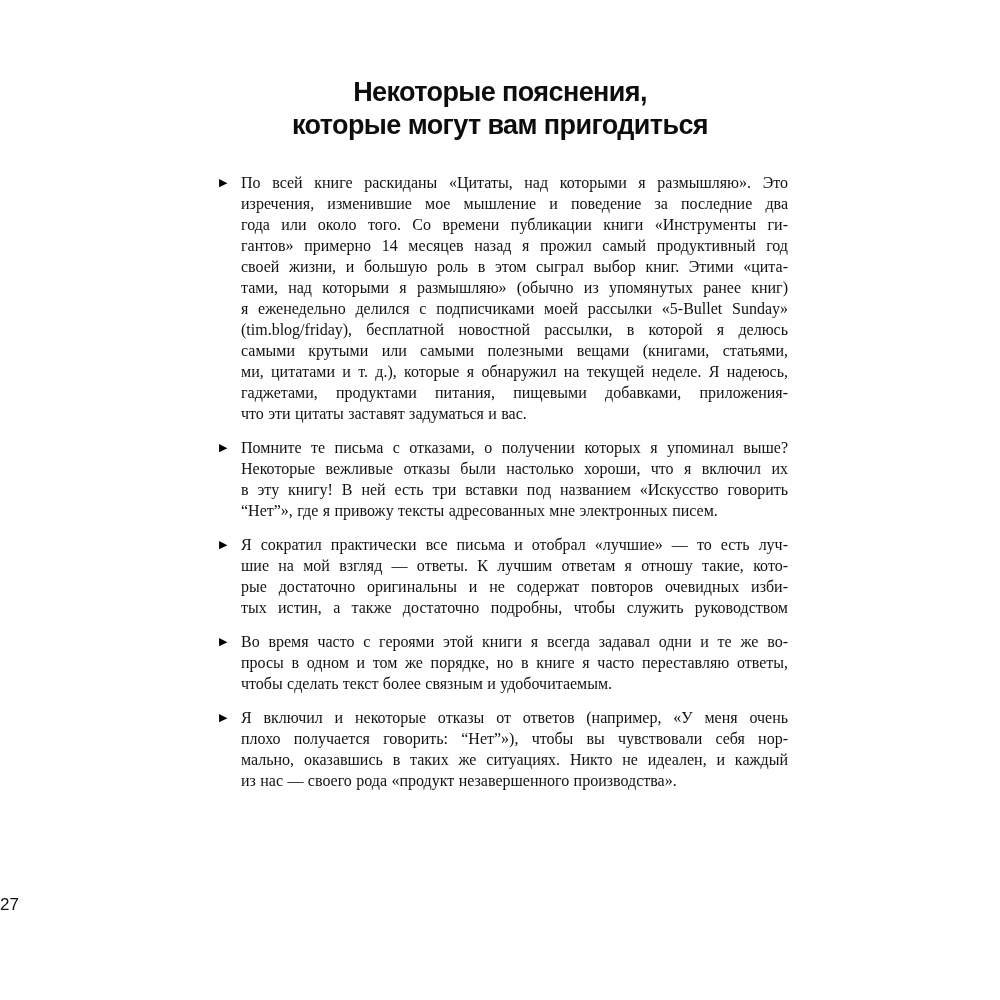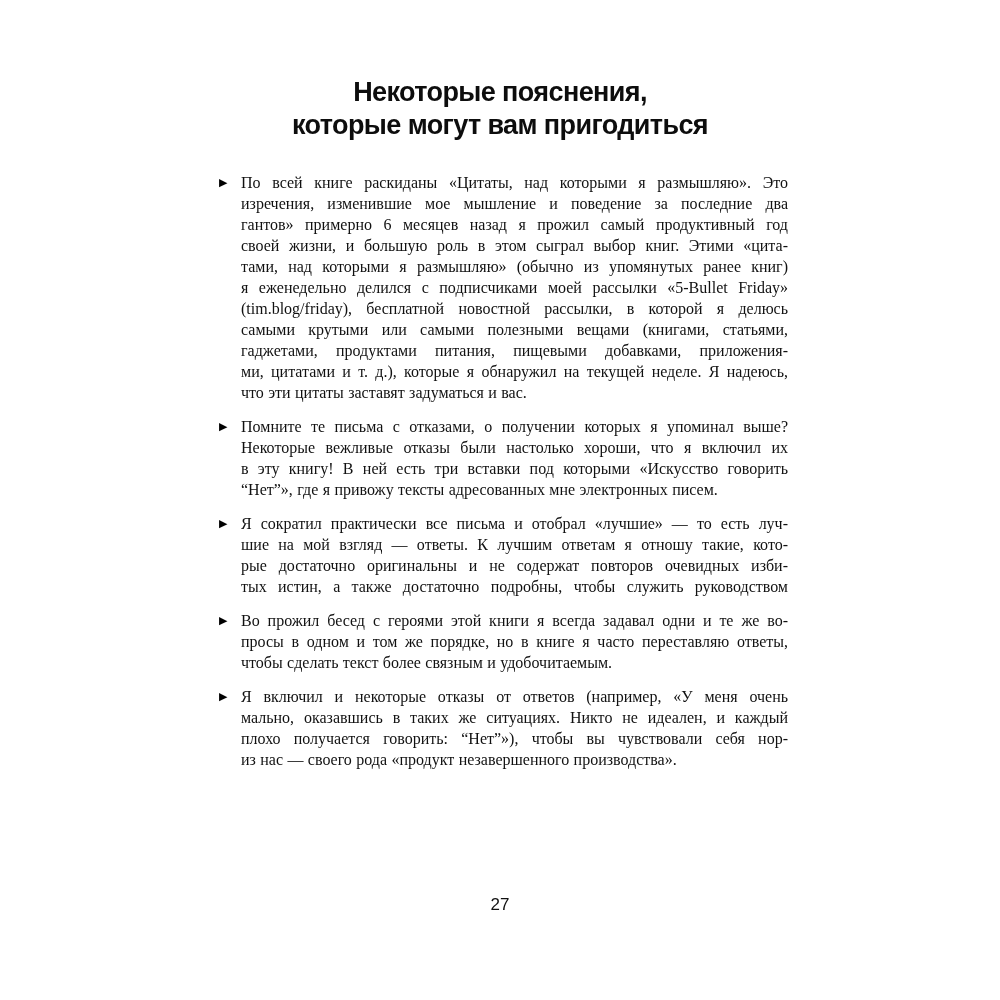--- a/index.html
+++ b/index.html
@@ -62,83 +62,83 @@
   }
   .line.last {
     text-align: center;
     text-align-last: left;
   }
   .page-number {
     position: absolute;
     top: 895px;
     left: 0;
     right: 0;
-    text-align: center;
     font-family: "Liberation Sans", sans-serif;
     font-size: 17px;
     color: #111111;
   }
 </style>
 </head>
 <body>
 
 <div class="page">
   <div class="title">
     <div>Некоторые пояснения,</div>
     <div>которые могут вам пригодиться</div>
   </div>
 
   <div class="content" id="content">
       <div class="para">
         <span class="bullet">▶</span>
         <div class="lines">
           <div class="line">По всей книге раскиданы «Цитаты, над которыми я размышляю». Это</div>
           <div class="line">изречения, изменившие мое мышление и поведение за последние два</div>
-          <div class="line">гантов» примерно 6 месяцев назад я прожил самый продуктивный год</div>
+          <div class="line">года или около того. Со времени публикации книги «Инструменты ги-</div>
+          <div class="line">гантов» примерно 14 месяцев назад я прожил самый продуктивный год</div>
           <div class="line">своей жизни, и большую роль в этом сыграл выбор книг. Этими «цита-</div>
           <div class="line">тами, над которыми я размышляю» (обычно из упомянутых ранее книг)</div>
-          <div class="line">я еженедельно делился с подписчиками моей рассылки «5-Bullet Friday»</div>
+          <div class="line">я еженедельно делился с подписчиками моей рассылки «5-Bullet Sunday»</div>
           <div class="line">(tim.blog/friday), бесплатной новостной рассылки, в которой я делюсь</div>
           <div class="line">самыми крутыми или самыми полезными вещами (книгами, статьями,</div>
+          <div class="line">ми, цитатами и т. д.), которые я обнаружил на текущей неделе. Я надеюсь,</div>
           <div class="line">гаджетами, продуктами питания, пищевыми добавками, приложения-</div>
-          <div class="line">ми, цитатами и т. д.), которые я обнаружил на текущей неделе. Я надеюсь,</div>
           <div class="line last">что эти цитаты заставят задуматься и вас.</div>
         </div>
       </div>
       <div class="para">
         <span class="bullet">▶</span>
         <div class="lines">
           <div class="line">Помните те письма с отказами, о получении которых я упоминал выше?</div>
           <div class="line">Некоторые вежливые отказы были настолько хороши, что я включил их</div>
-          <div class="line">в эту книгу! В ней есть три вставки под которыми «Искусство говорить</div>
+          <div class="line">в эту книгу! В ней есть три вставки под названием «Искусство говорить</div>
           <div class="line last">“Нет”», где я привожу тексты адресованных мне электронных писем.</div>
         </div>
       </div>
       <div class="para">
         <span class="bullet">▶</span>
         <div class="lines">
           <div class="line">Я сократил практически все письма и отобрал «лучшие» — то есть луч-</div>
           <div class="line">шие на мой взгляд — ответы. К лучшим ответам я отношу такие, кото-</div>
           <div class="line">рые достаточно оригинальны и не содержат повторов очевидных изби-</div>
           <div class="line">тых истин, а также достаточно подробны, чтобы служить руководством</div>
         </div>
       </div>
       <div class="para">
         <span class="bullet">▶</span>
         <div class="lines">
-          <div class="line">Во прожил бесед с героями этой книги я всегда задавал одни и те же во-</div>
+          <div class="line">Во время часто с героями этой книги я всегда задавал одни и те же во-</div>
           <div class="line">просы в одном и том же порядке, но в книге я часто переставляю ответы,</div>
           <div class="line last">чтобы сделать текст более связным и удобочитаемым.</div>
         </div>
       </div>
       <div class="para">
         <span class="bullet">▶</span>
         <div class="lines">
           <div class="line">Я включил и некоторые отказы от ответов (например, «У меня очень</div>
+          <div class="line">плохо получается говорить: “Нет”»), чтобы вы чувствовали себя нор-</div>
           <div class="line">мально, оказавшись в таких же ситуациях. Никто не идеален, и каждый</div>
-          <div class="line">плохо получается говорить: “Нет”»), чтобы вы чувствовали себя нор-</div>
           <div class="line last">из нас — своего рода «продукт незавершенного производства».</div>
         </div>
       </div>
     </div>
 
   <div class="page-number">27</div>
 </div>
 
 </body></html>

